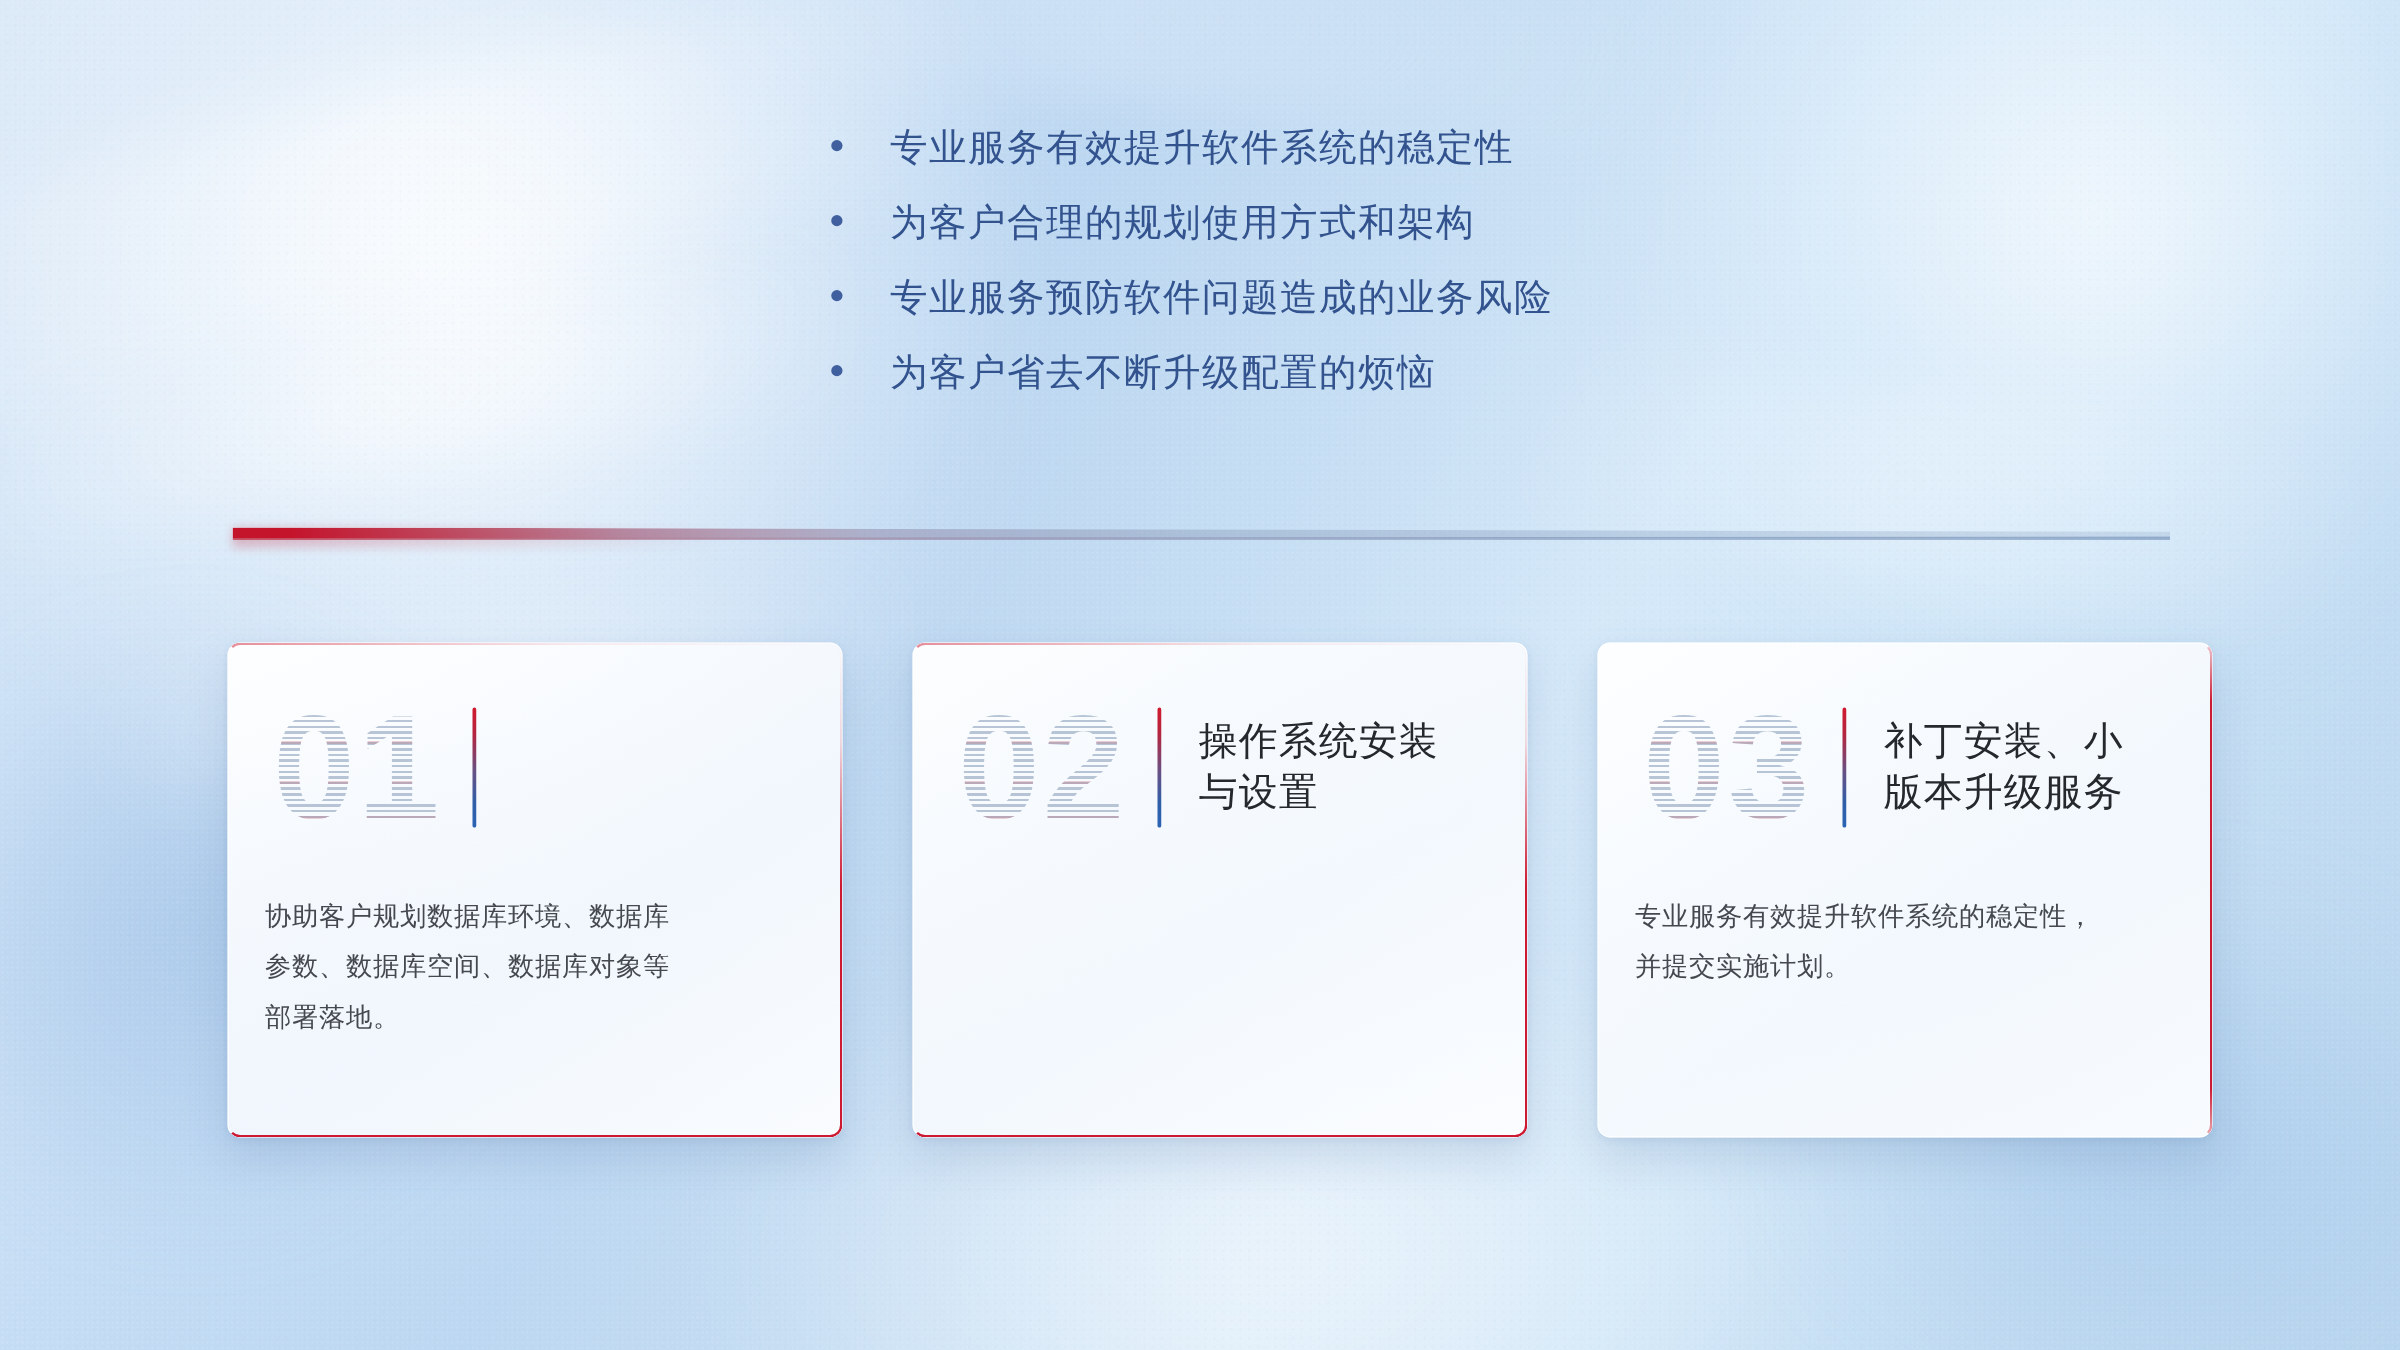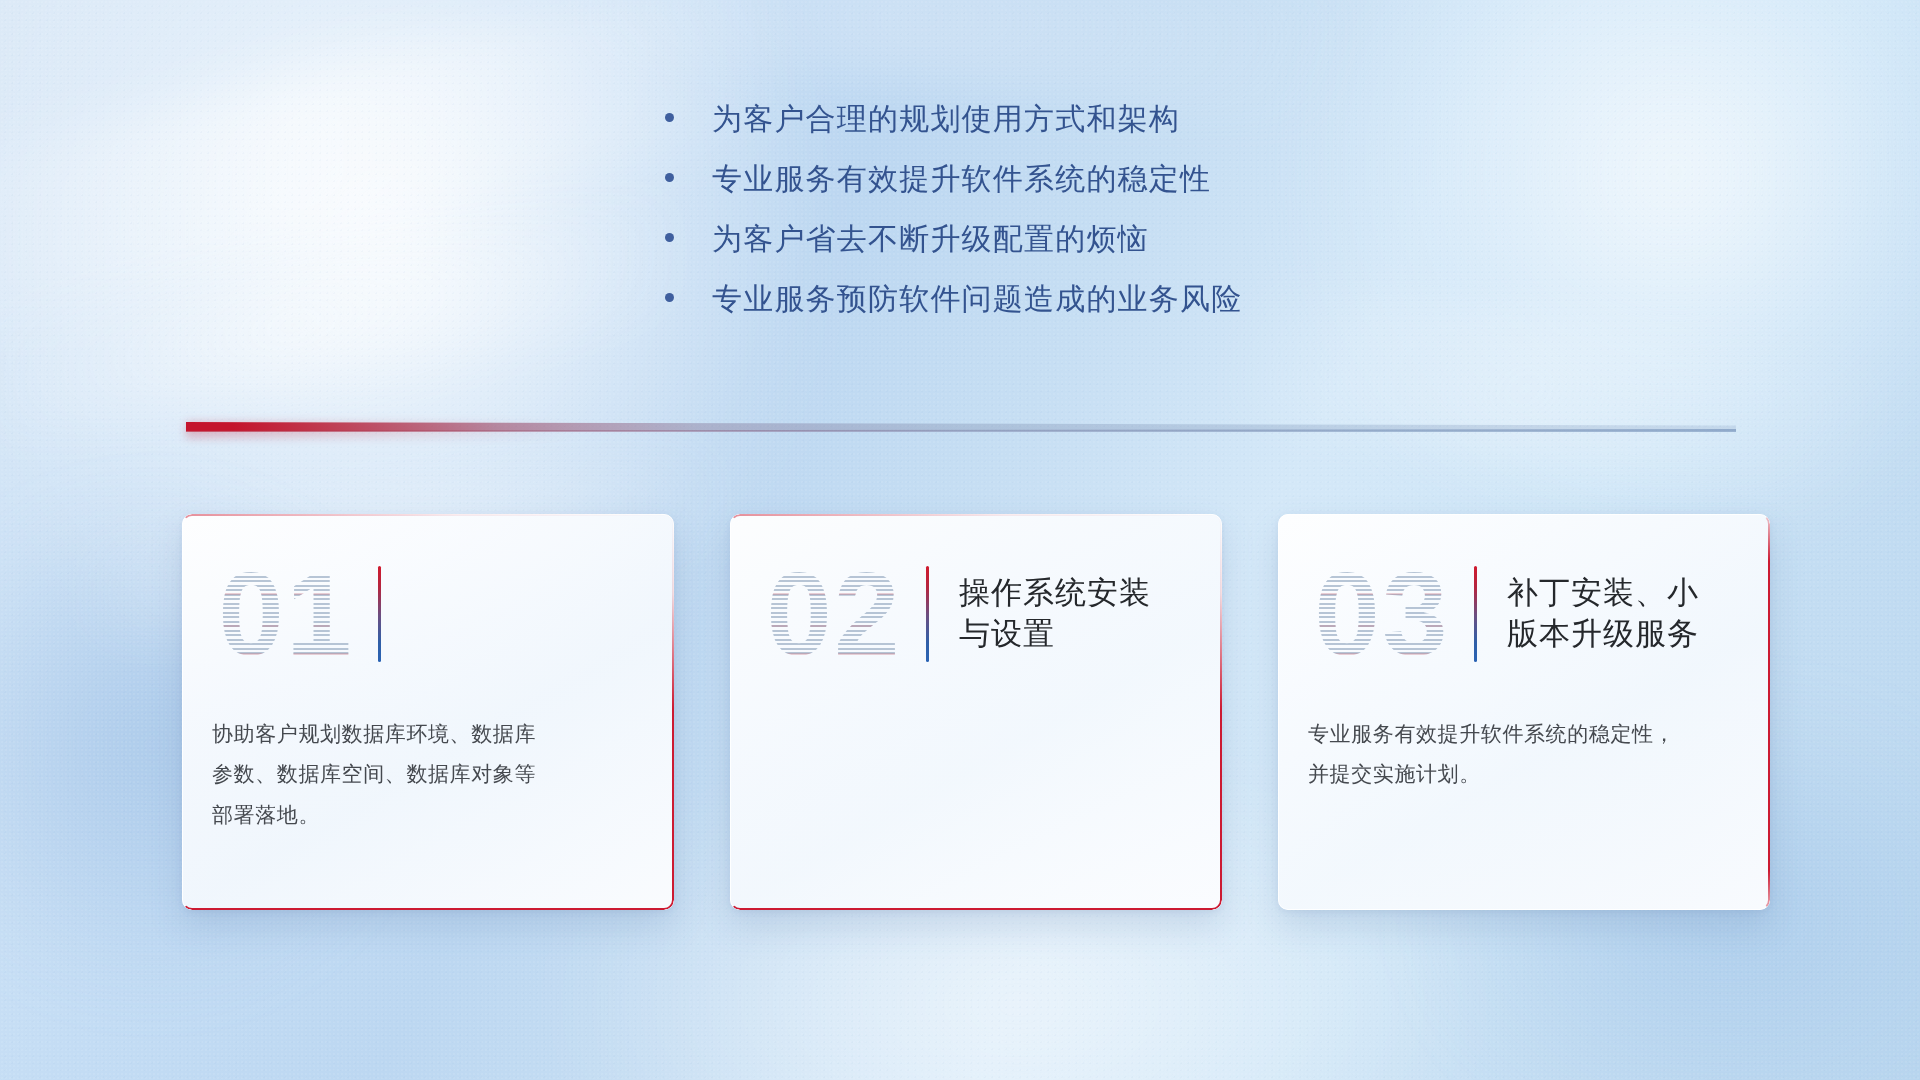--- a/index.html
+++ b/index.html
@@ -265,33 +265,33 @@
   <div class="bg-streak s2"></div>
   <div class="bg-streak s3"></div>
   <div class="bg-streak s4"></div>
   <div class="bg-streak s5"></div>
   <div class="bg-noise"></div>
 </div>
 
 <div class="bullets">
   <div class="bullet-row">
     <span class="bullet-dot"></span>
-    <span class="bullet-text">为客户合理的规划使用方式和架构</span>
+    <span class="bullet-text">专业服务有效提升软件系统的稳定性</span>
   </div>
   <div class="bullet-row">
     <span class="bullet-dot"></span>
-    <span class="bullet-text">专业服务有效提升软件系统的稳定性</span>
+    <span class="bullet-text">为客户合理的规划使用方式和架构</span>
+  </div>
+  <div class="bullet-row">
+    <span class="bullet-dot"></span>
+    <span class="bullet-text">专业服务预防软件问题造成的业务风险</span>
   </div>
   <div class="bullet-row">
     <span class="bullet-dot"></span>
     <span class="bullet-text">为客户省去不断升级配置的烦恼</span>
-  </div>
-  <div class="bullet-row">
-    <span class="bullet-dot"></span>
-    <span class="bullet-text">专业服务预防软件问题造成的业务风险</span>
   </div>
 </div>
 
 <div class="divider-wrap">
   <div class="divider-glow"></div>
   <div class="divider-thick"></div>
   <div class="divider-thin"></div>
 </div>
 
 <div class="cards">

